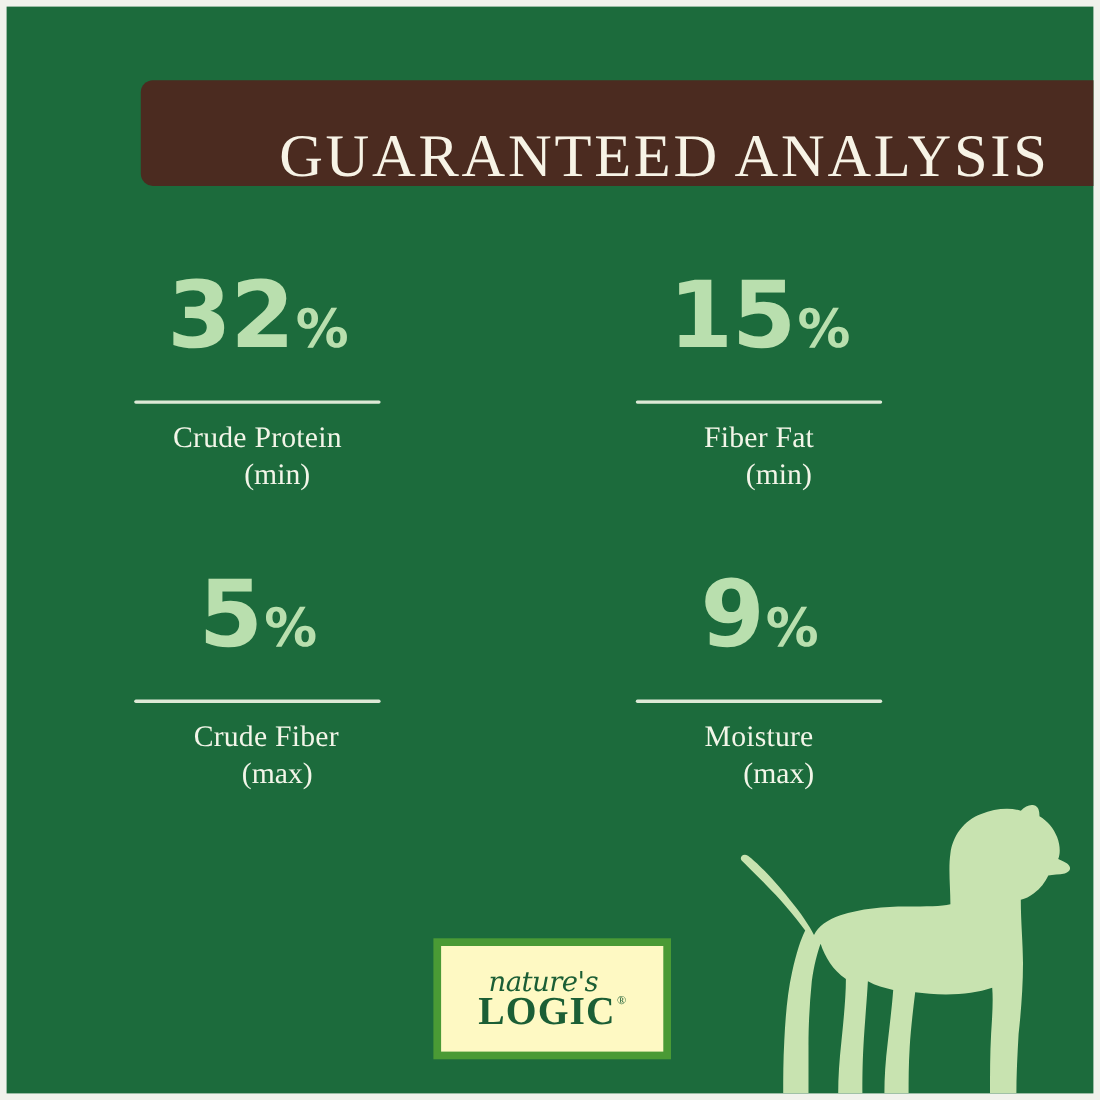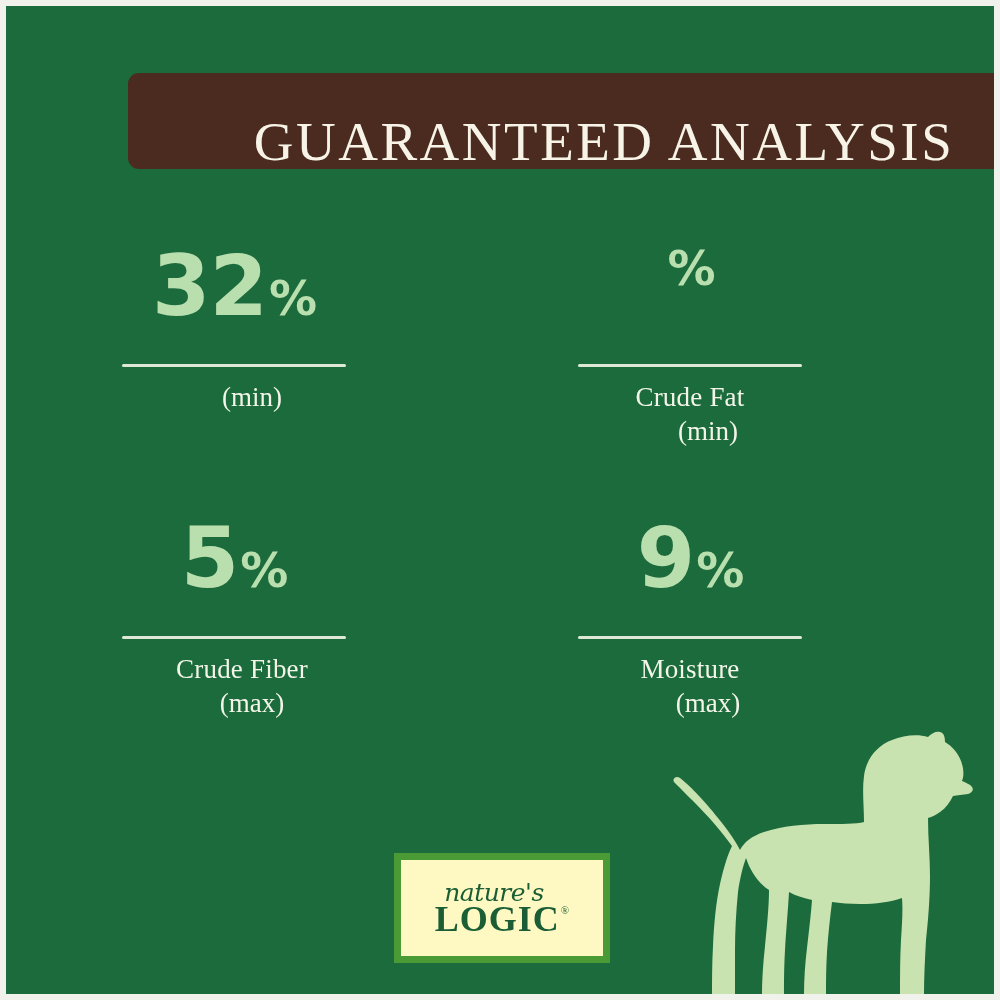--- a/index.html
+++ b/index.html
@@ -181,29 +181,31 @@
     </div>
 
     <div id="stats">
 
       <div class="stat">
         <div class="stat-value" style="color: rgb(185, 223, 174);">
           <span>32</span>
             <span class="stat-pct">%</span>
         </div>
         <div class="stat-rule" style="background: rgb(238, 244, 228);"></div>
+        <div class="stat-label" style="color: rgb(242, 245, 232);">Crude Protein</div>
         <div class="stat-qual" style="color: rgb(242, 245, 232);">(min)</div>
       </div>
 
       <div class="stat">
         <div class="stat-value" style="color: rgb(185, 223, 174);">
-            <span class="stat-pct">%</span>
-        </div>
-        <div class="stat-rule" style="background: rgb(238, 244, 228);"></div>
-        <div class="stat-label" style="color: rgb(242, 245, 232);">Crude Fat</div>
+          <span>15</span>
+            <span class="stat-pct">%</span>
+        </div>
+        <div class="stat-rule" style="background: rgb(238, 244, 228);"></div>
+        <div class="stat-label" style="color: rgb(242, 245, 232);">Fiber Fat</div>
         <div class="stat-qual" style="color: rgb(242, 245, 232);">(min)</div>
       </div>
 
       <div class="stat">
         <div class="stat-value" style="color: rgb(185, 223, 174);">
           <span>5</span>
             <span class="stat-pct">%</span>
         </div>
         <div class="stat-rule" style="background: rgb(238, 244, 228);"></div>
         <div class="stat-label" style="color: rgb(242, 245, 232); margin-left: 16px;">Crude Fiber</div>

